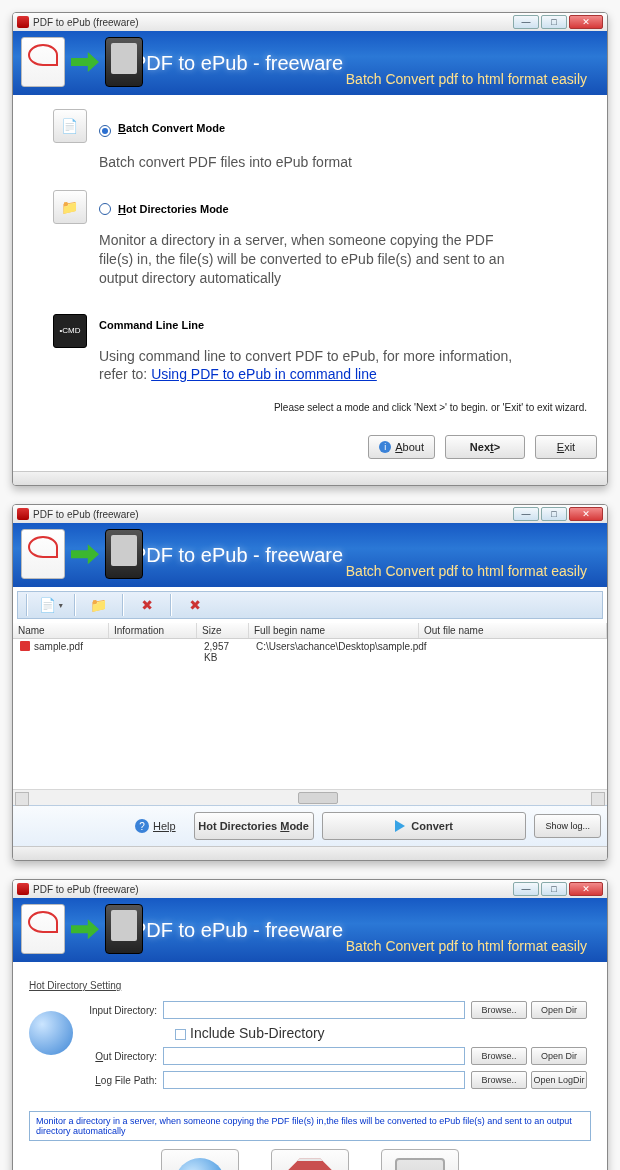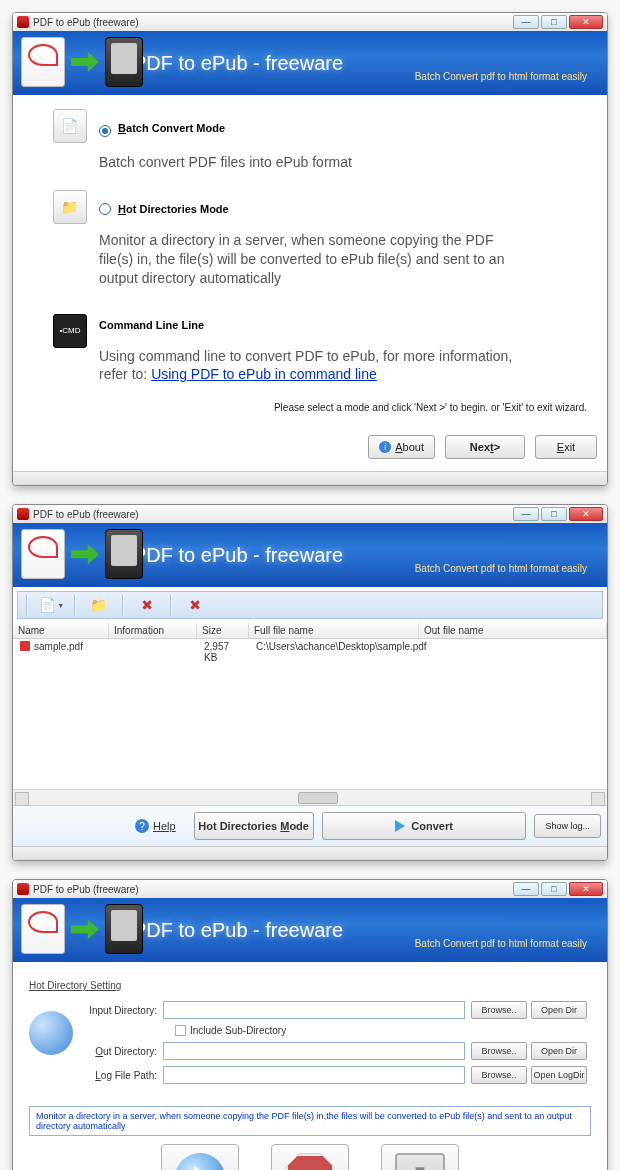--- a/index.html
+++ b/index.html
@@ -60,21 +60,21 @@
     color: #fff;
     font-size: 20px;
     font-weight: normal;
     text-shadow: 0 0 6px rgba(255,255,255,0.5);
   }
   .banner-sub {
     position: absolute;
     right: 20px;
     top: 40px;
     color: #ffe18c;
-    font-size: 10px;
+    font-size: 14px;
     text-align: center;
   }
   .banner-logo {
     position: absolute;
     left: 8px; top: 6px;
     display:flex;
     align-items:center;
     gap:6px;
   }
   .logo-pdf {
@@ -327,21 +327,21 @@
       <div class="tb-sep"></div>
       <div class="tb-btn" style="color:#c33;">✖</div>
       <div class="tb-sep"></div>
       <div class="tb-btn" style="color:#c33;">✖</div>
     </div>
   </div>
   <div class="grid-head">
     <div>Name</div>
     <div>Information</div>
     <div>Size</div>
-    <div>Full file name</div>
+    <div>Full begin name</div>
     <div>Out file name</div>
   </div>
   <div class="grid-body">
     <div class="grid-row">
       <div><span class="file-icon"></span><span>sample.pdf</span></div>
       <div></div>
       <div>2,957 KB</div>
       <div>C:\Users\achance\Desktop\sample.pdf</div>
       <div></div>
     </div>
@@ -392,21 +392,21 @@
     <div class="side-globe"></div>
     <div class="form-wrap">
       <div class="form-row">
         <div class="form-label">Input Directory:</div>
         <div class="form-input"></div>
         <div class="small-btn">Browse..</div>
         <div class="small-btn">Open Dir</div>
       </div>
       <div class="form-row">
         <div class="form-label"></div>
-        <div style="font-size:10px;padding-left:12px;"><span class="checkbox"></span><span>Include Sub-Directory</span></div>
+        <div style="font-size:14px;padding-left:12px;"><span class="checkbox"></span><span>Include Sub-Directory</span></div>
       </div>
       <div class="form-row">
         <div class="form-label"><u>O</u>ut Directory:</div>
         <div class="form-input"></div>
         <div class="small-btn">Browse..</div>
         <div class="small-btn">Open Dir</div>
       </div>
       <div class="form-row">
         <div class="form-label"><u>L</u>og File Path:</div>
         <div class="form-input"></div>

